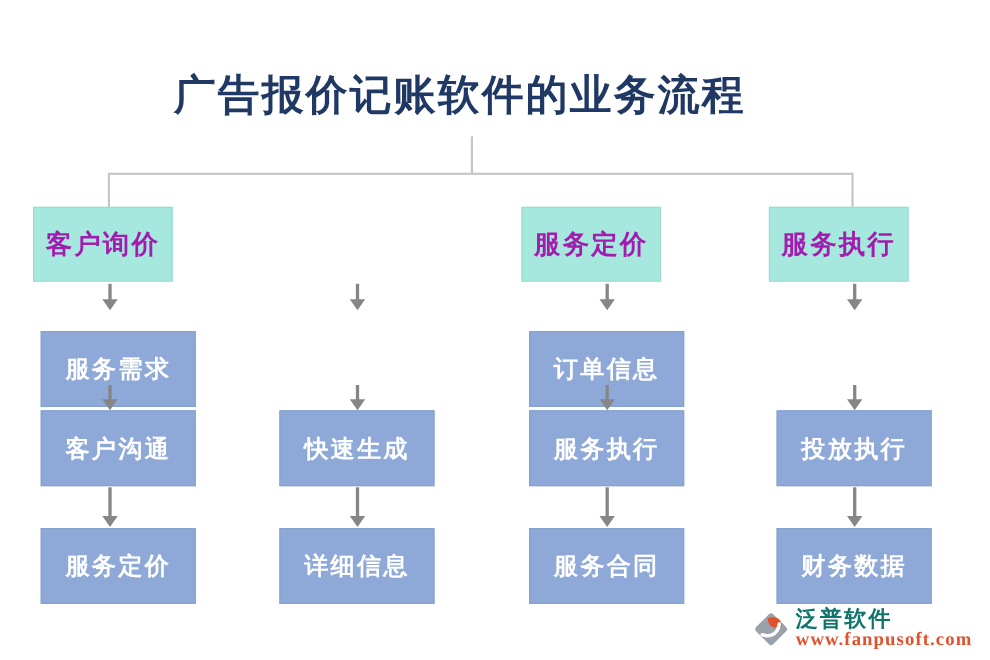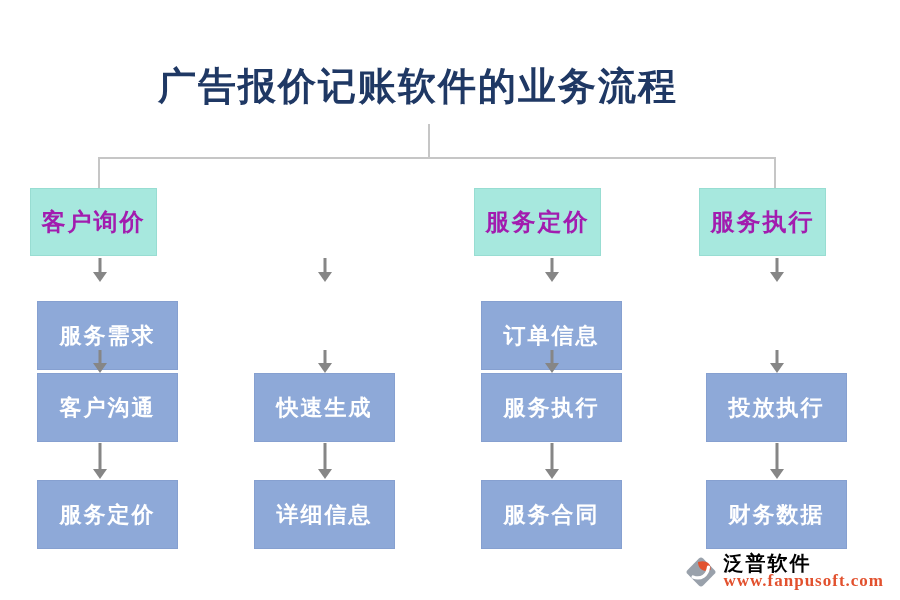--- a/index.html
+++ b/index.html
@@ -61,21 +61,21 @@
 
   
   .footer{
     position:absolute;right:16px;bottom:10px;
     display:flex;align-items:flex-start;gap:4px;
   }
   .footer .mark{width:36px;height:36px;margin-top:2px;}
   .footer .txt{display:flex;flex-direction:column;align-items:flex-start;}
   .brand{
     font-family:"Liberation Sans","DejaVu Sans",sans-serif;
-    font-size:20px;font-weight:bold;color:#000000;letter-spacing:2px;line-height:22px;
+    font-size:20px;font-weight:bold;color:#0f766e;letter-spacing:2px;line-height:22px;
   }
   .url{
     font-size:17px;font-weight:bold;color:#e2512e;letter-spacing:1px;line-height:14px;
   }
 </style>
 </head>
 <body>
 
 <div class="canvas">
 

